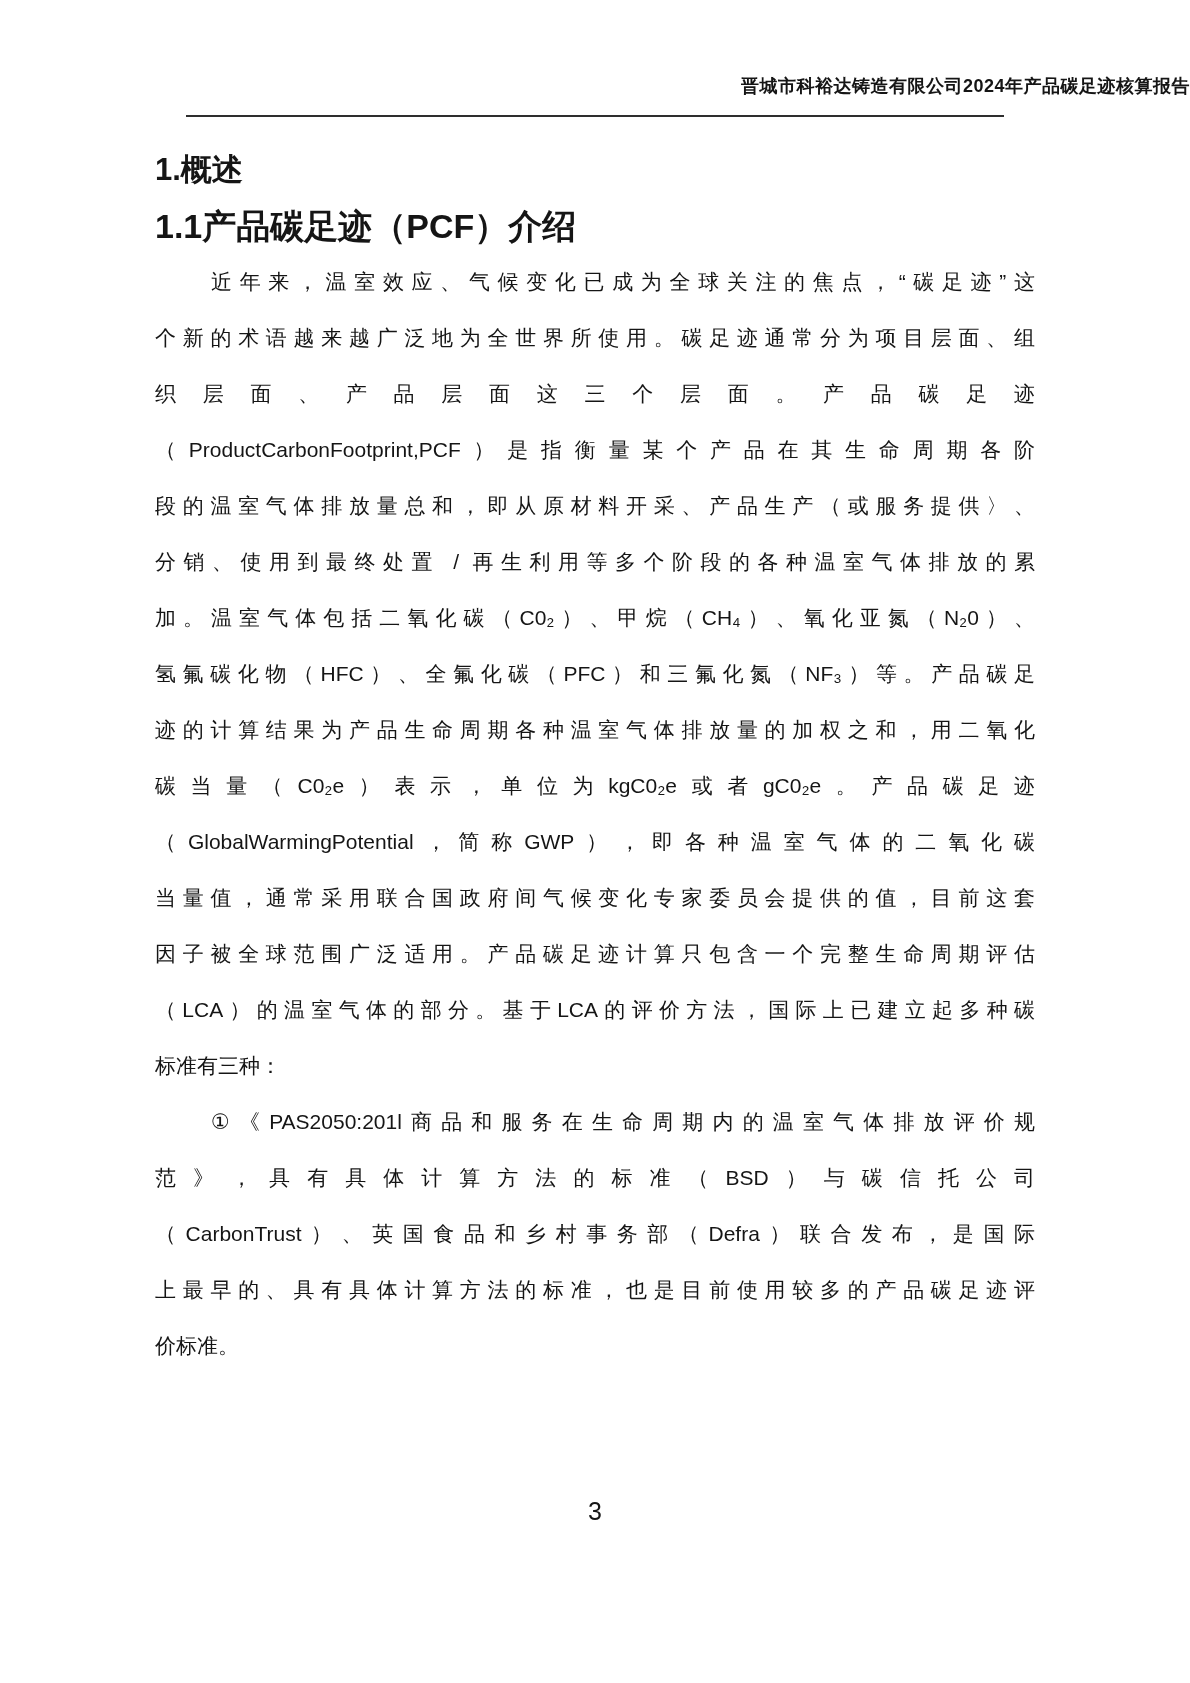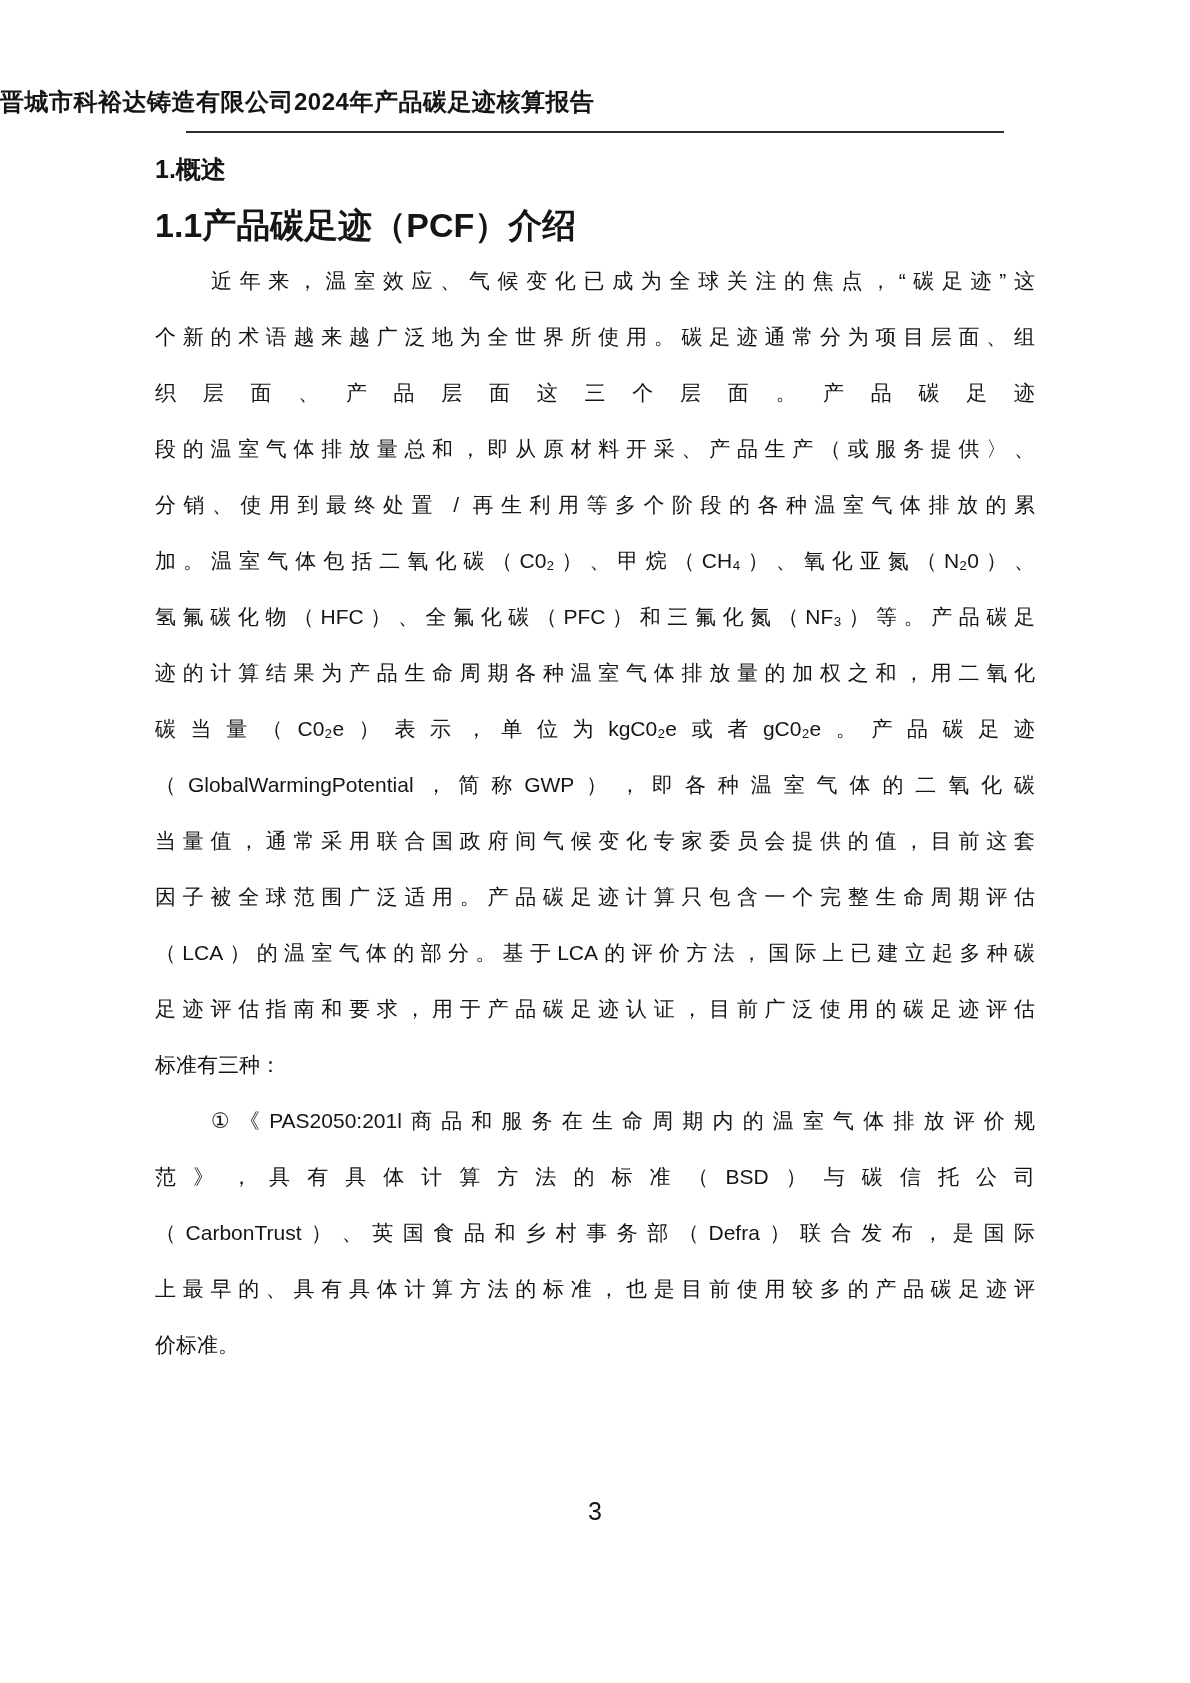--- a/index.html
+++ b/index.html
@@ -6,36 +6,35 @@
   html, body { background: #ffffff; }
   body {
     width: 1190px; height: 1683px;
     position: relative;
     overflow: hidden;
     font-family: "Liberation Sans", "DejaVu Sans", sans-serif;
     color: #151515;
   }
   .doc-header { padding-top: 74px; }
   .header-title {
-    font-size: 24px; line-height: 24px;
+    font-size: 18px; line-height: 24px;
     font-weight: 600;
-    text-align: left;
+    text-align: right;
     letter-spacing: 0.5px;
-    margin-top: 16px;
   }
   .header-rule {
     width: 818px; height: 2px;
     background: #2e2e2e;
     margin: 17px auto 0;
   }
   .doc-main { padding: 0 155px; }
   .h1 {
-    font-size: 25px; line-height: 56px;
+    font-size: 31px; line-height: 56px;
     font-weight: bold;
-    padding-top: 8px;
+    padding-top: 25px;
   }
   .h2 {
     font-size: 34px; line-height: 56px;
     font-weight: bold;
   }
   .para { display: block; }
   .ln {
     display: block;
     font-size: 21px;
     line-height: 56px;
@@ -62,31 +61,31 @@
 </div>
 
 <div class="doc-main">
   <div class="h1">1.概述</div>
   <div class="h2">1.1产品碳足迹（PCF）介绍</div>
 
   <div class="para">
     <span class="ln j ind">近年来，温室效应、气候变化已成为全球关注的焦点，“碳足迹”这</span>
     <span class="ln j">个新的术语越来越广泛地为全世界所使用。碳足迹通常分为项目层面、组</span>
     <span class="ln j">织层面、产品层面这三个层面。产品碳足迹</span>
+    <span class="ln j">（ProductCarbonFootprint,PCF）是指衡量某个产品在其生命周期各阶</span>
     <span class="ln j">段的温室气体排放量总和，即从原材料开采、产品生产（或服务提供〉、</span>
     <span class="ln j">分销、使用到最终处置 / 再生利用等多个阶段的各种温室气体排放的累</span>
     <span class="ln j">加。温室气体包括二氧化碳（C0₂）、甲烷（CH₄）、氧化亚氮（N₂0）、</span>
     <span class="ln j">氢氟碳化物（HFC）、全氟化碳（PFC）和三氟化氮（NF₃）等。产品碳足</span>
     <span class="ln j">迹的计算结果为产品生命周期各种温室气体排放量的加权之和，用二氧化</span>
     <span class="ln j">碳当量（C0₂e）表示，单位为kgC0₂e或者gC0₂e。产品碳足迹</span>
     <span class="ln j">（GlobalWarmingPotential，简称GWP），即各种温室气体的二氧化碳</span>
     <span class="ln j">当量值，通常采用联合国政府间气候变化专家委员会提供的值，目前这套</span>
     <span class="ln j">因子被全球范围广泛适用。产品碳足迹计算只包含一个完整生命周期评估</span>
     <span class="ln j">（LCA）的温室气体的部分。基于LCA的评价方法，国际上已建立起多种碳</span>
-    <span class="ln j">足迹评估指南和要求，用于产品碳足迹认证，目前广泛使用的碳足迹评估</span>
     <span class="ln l">标准有三种：</span>
   </div>
 
   <div class="para">
     <span class="ln j ind">①《PAS2050:201l商品和服务在生命周期内的温室气体排放评价规</span>
     <span class="ln j">范》，具有具体计算方法的标准（BSD）与碳信托公司</span>
     <span class="ln j">（CarbonTrust）、英国食品和乡村事务部（Defra）联合发布，是国际</span>
     <span class="ln j">上最早的、具有具体计算方法的标准，也是目前使用较多的产品碳足迹评</span>
     <span class="ln l">价标准。</span>
   </div>

